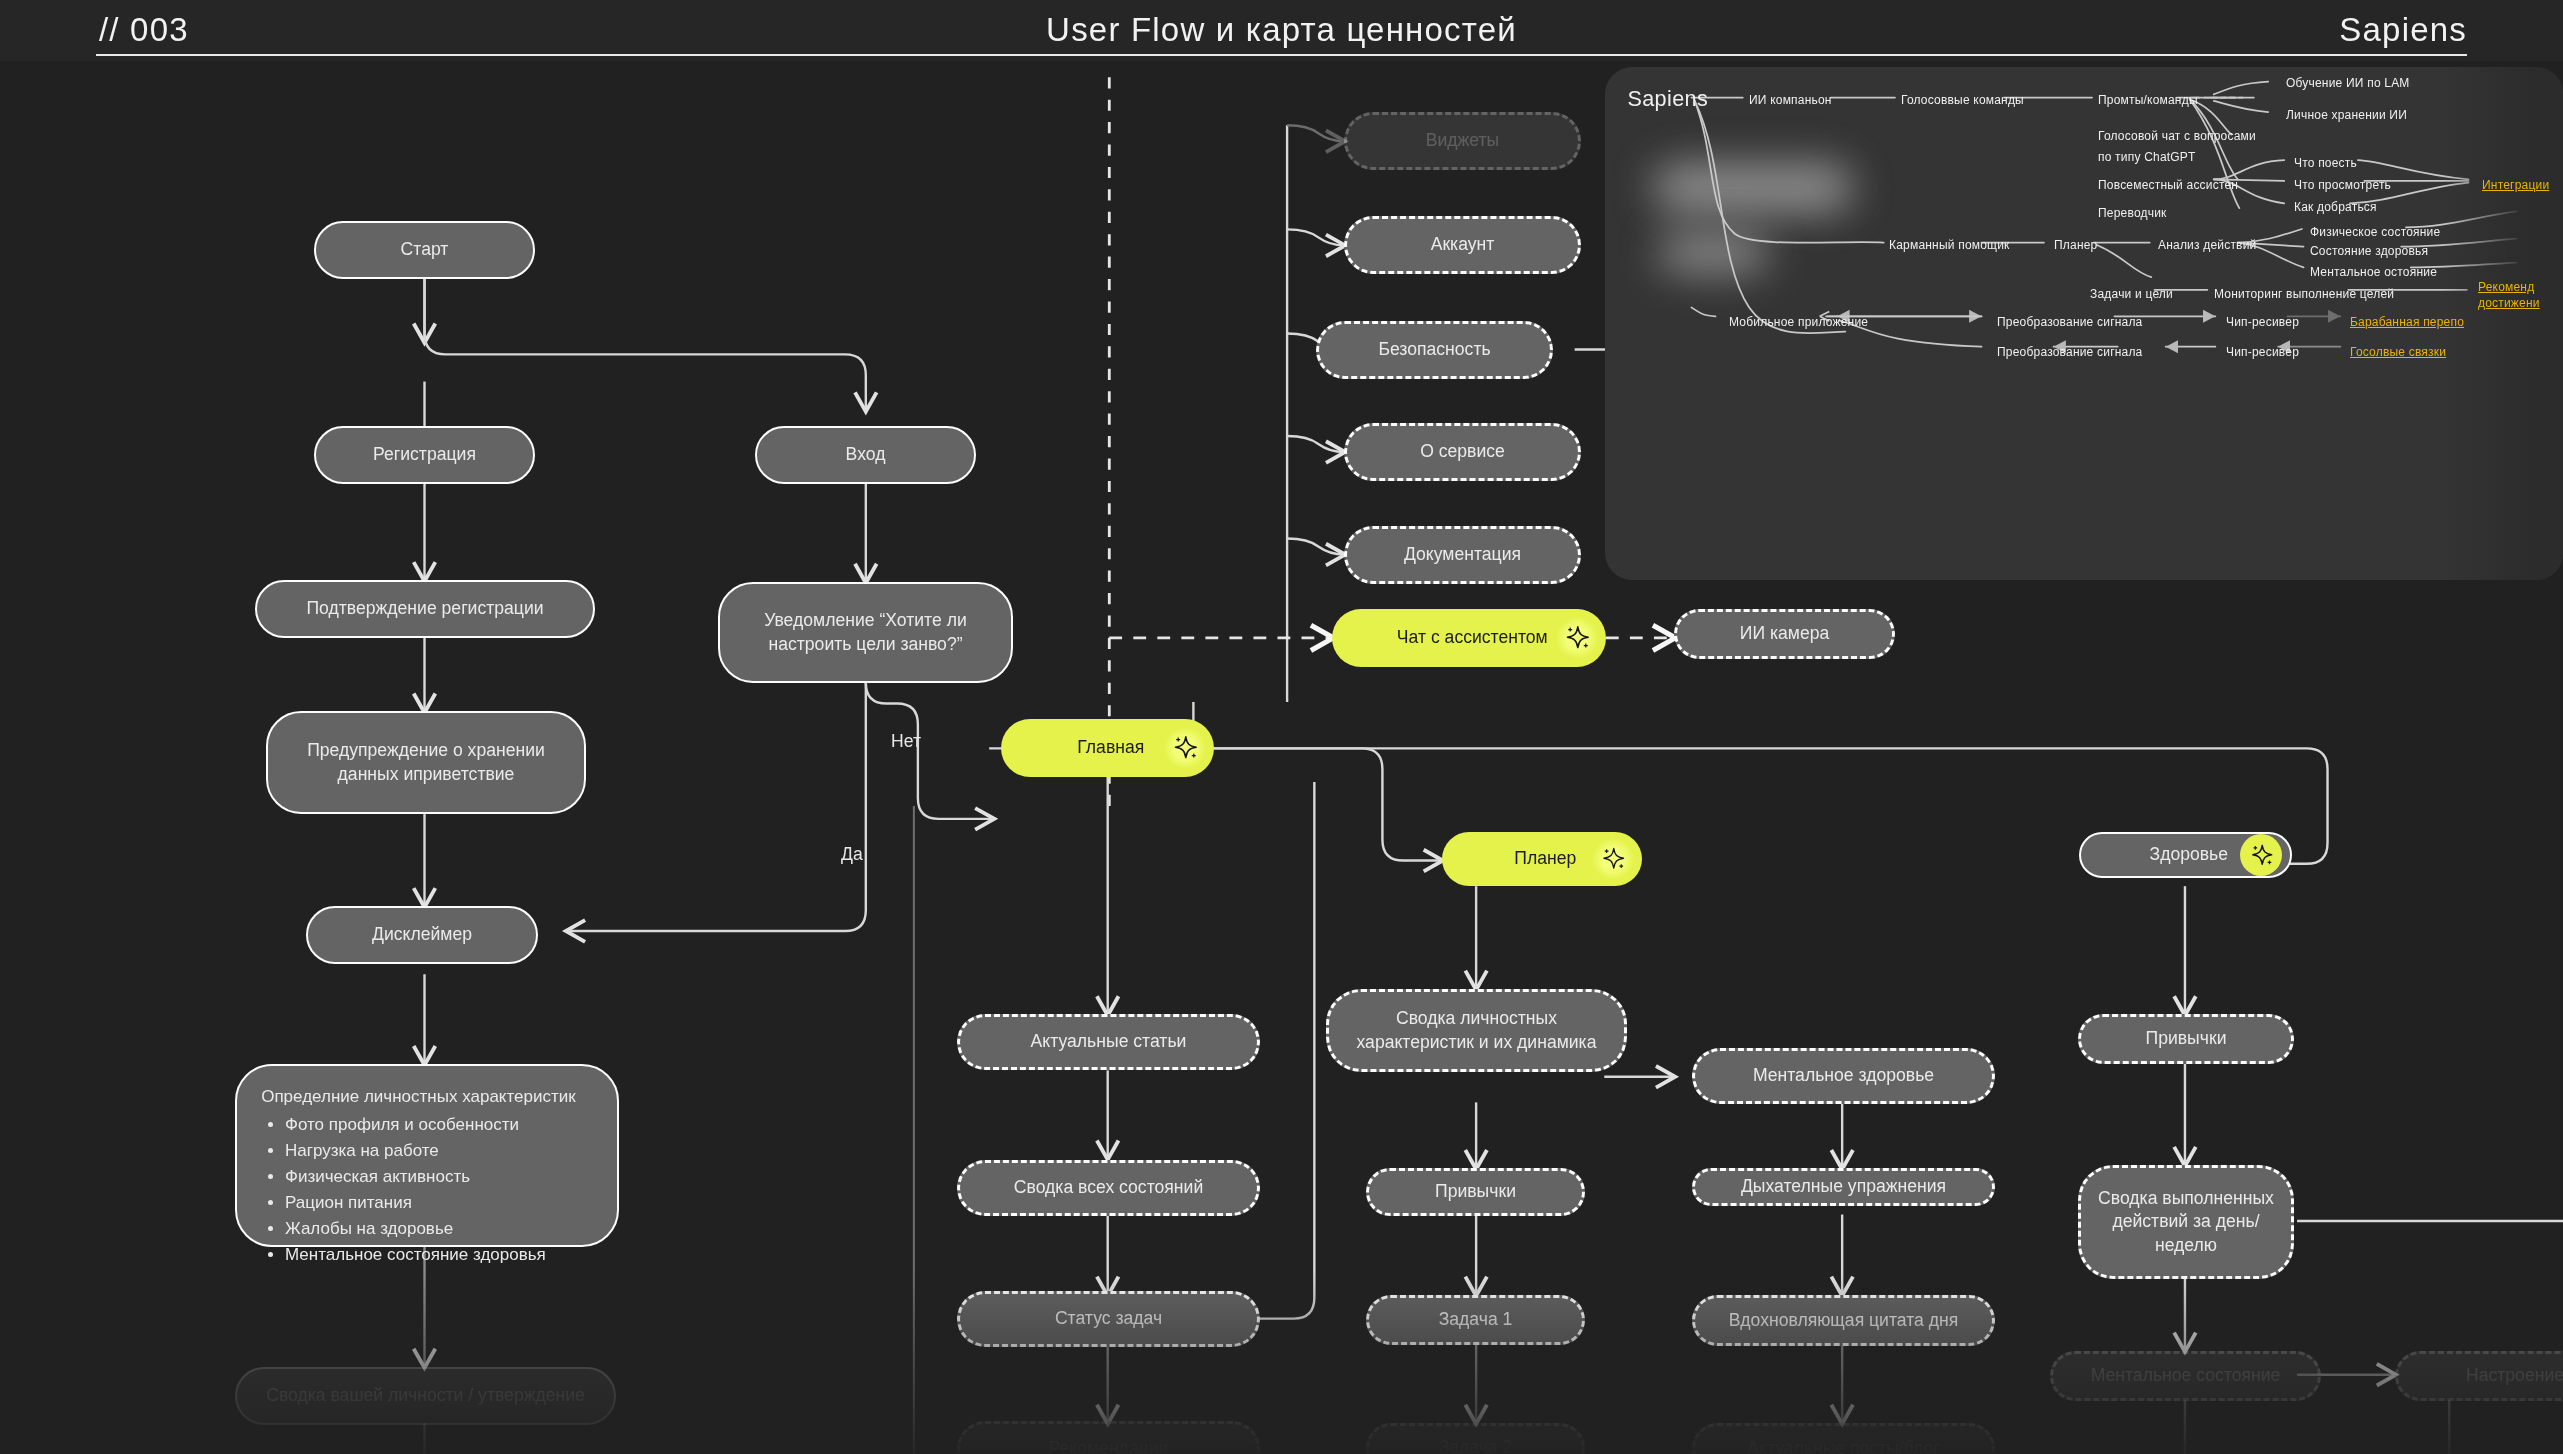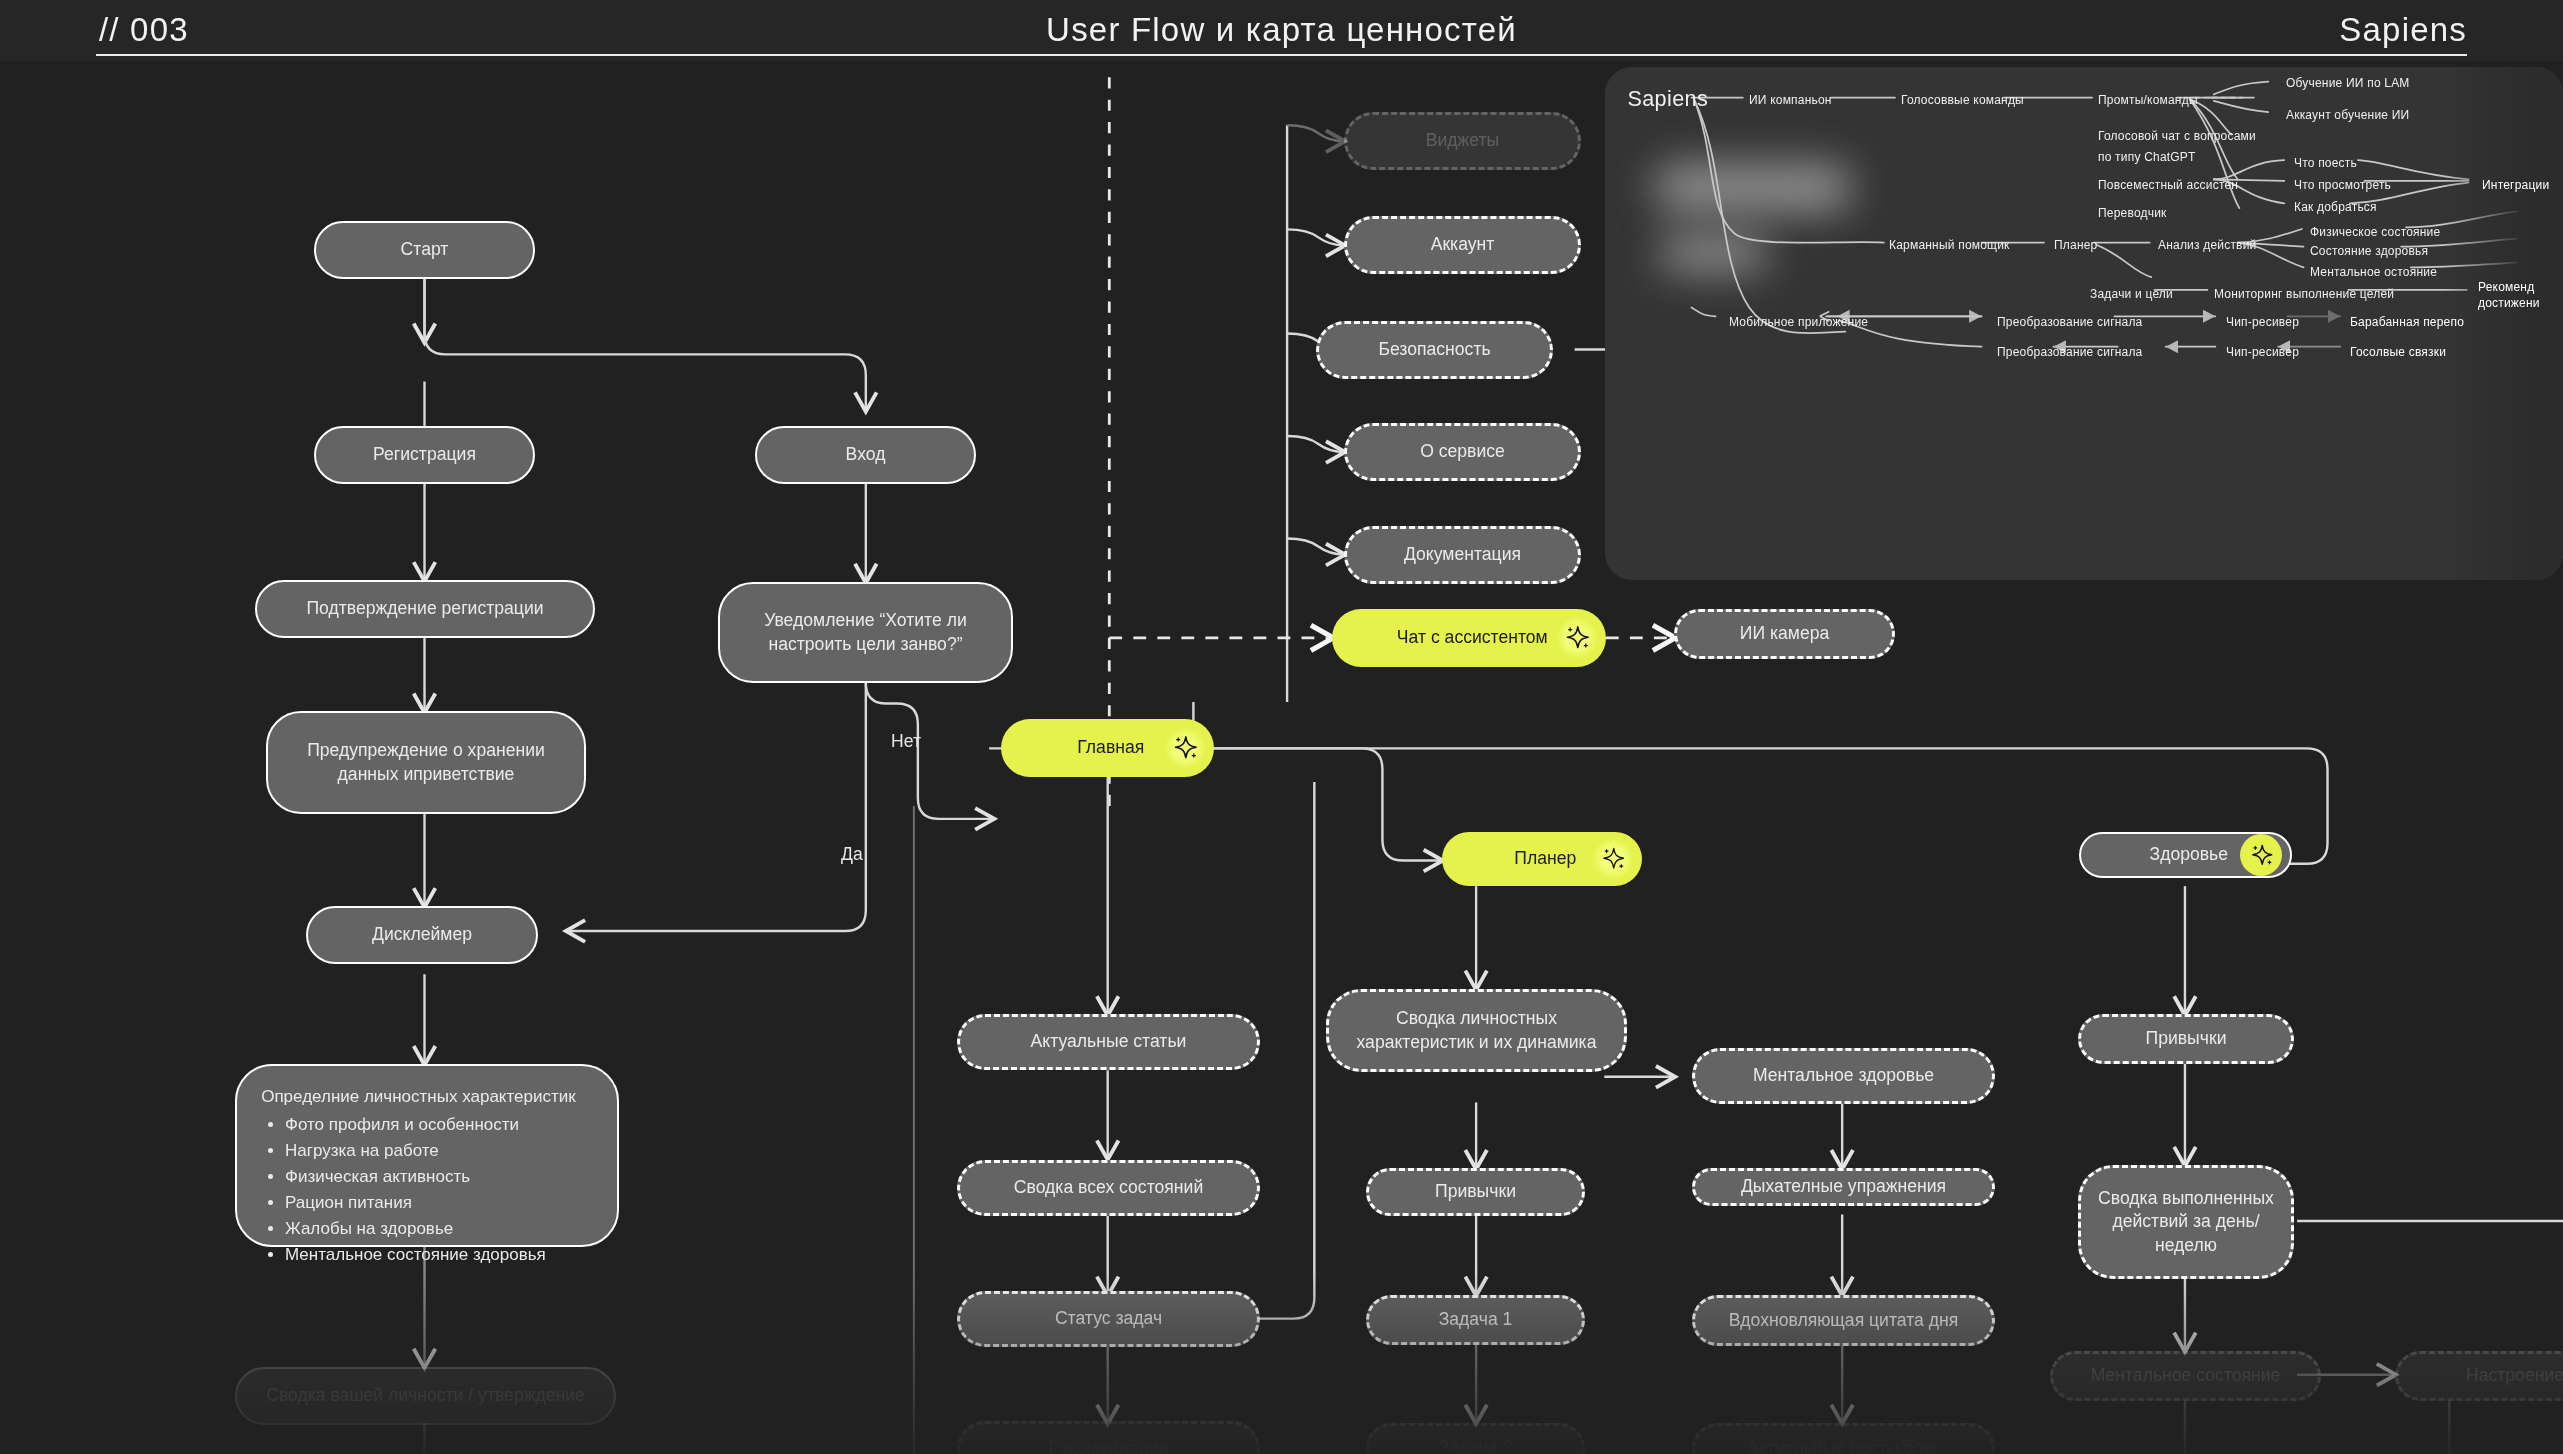--- a/index.html
+++ b/index.html
@@ -141,21 +141,21 @@
   #mindmap .mm-svg { position: absolute; left: 0; top: 0; }
   .mm-txt {
     position: absolute;
     color: #f0f0f0;
     font-size: 12px;
     white-space: nowrap;
     font-family: "Liberation Sans", sans-serif;
     letter-spacing: 0.2px;
   }
   .mm-txt.root { font-size: 21.6px; letter-spacing: 0.4px; }
-  .mm-txt.dim  { color: #ffffff; }
+  .mm-txt.dim  { color: #eab308; text-decoration: underline; }
   .mm-blur {
     position: absolute;
     background: #9e9e9e;
     filter: blur(21px);
     border-radius: 48px;
     opacity: 0.85;
   }
   #mm-fade-r {
     position: absolute; right: 0; top: 0; width: 120px; height: 513px;
     background: linear-gradient(to right, rgba(52,52,52,0), #2c2c2c 72%);
@@ -460,21 +460,21 @@
         <path d="M268 311 L280 305 M268 311 L280 317"></path>
       </g>
     </svg>
 
     <div id="mm-fade-r"></div>
   <div class="mm-txt root" style="left: 22.4px; top: 19px;">Sapiens</div>
       <div class="mm-txt" style="left: 144px; top: 26px;">ИИ компаньон</div>
       <div class="mm-txt" style="left: 296px; top: 26px;">Голосоввые команды</div>
       <div class="mm-txt" style="left: 493px; top: 26px;">Промты/команды</div>
       <div class="mm-txt" style="left: 681px; top: 8.8px;">Обучение ИИ по LAM</div>
-      <div class="mm-txt" style="left: 681px; top: 41px;">Аккаунт обучение ИИ</div>
+      <div class="mm-txt" style="left: 681px; top: 41px;">Личное хранении ИИ</div>
       <div class="mm-txt" style="left: 493px; top: 62px;">Голосовой чат с вопросами</div>
       <div class="mm-txt" style="left: 493px; top: 83px;">по типу ChatGPT</div>
       <div class="mm-txt" style="left: 493px; top: 111px;">Повсеместный ассистен</div>
       <div class="mm-txt" style="left: 689px; top: 89px;">Что поесть</div>
       <div class="mm-txt" style="left: 689px; top: 111px;">Что просмотреть</div>
       <div class="mm-txt" style="left: 689px; top: 133px;">Как добраться</div>
       <div class="mm-txt dim" style="left: 877px; top: 111px;">Интеграции</div>
       <div class="mm-txt" style="left: 493px; top: 139px;">Переводчик</div>
       <div class="mm-txt" style="left: 284px; top: 171px;">Карманный помощик</div>
       <div class="mm-txt" style="left: 449px; top: 171px;">Планер</div>

